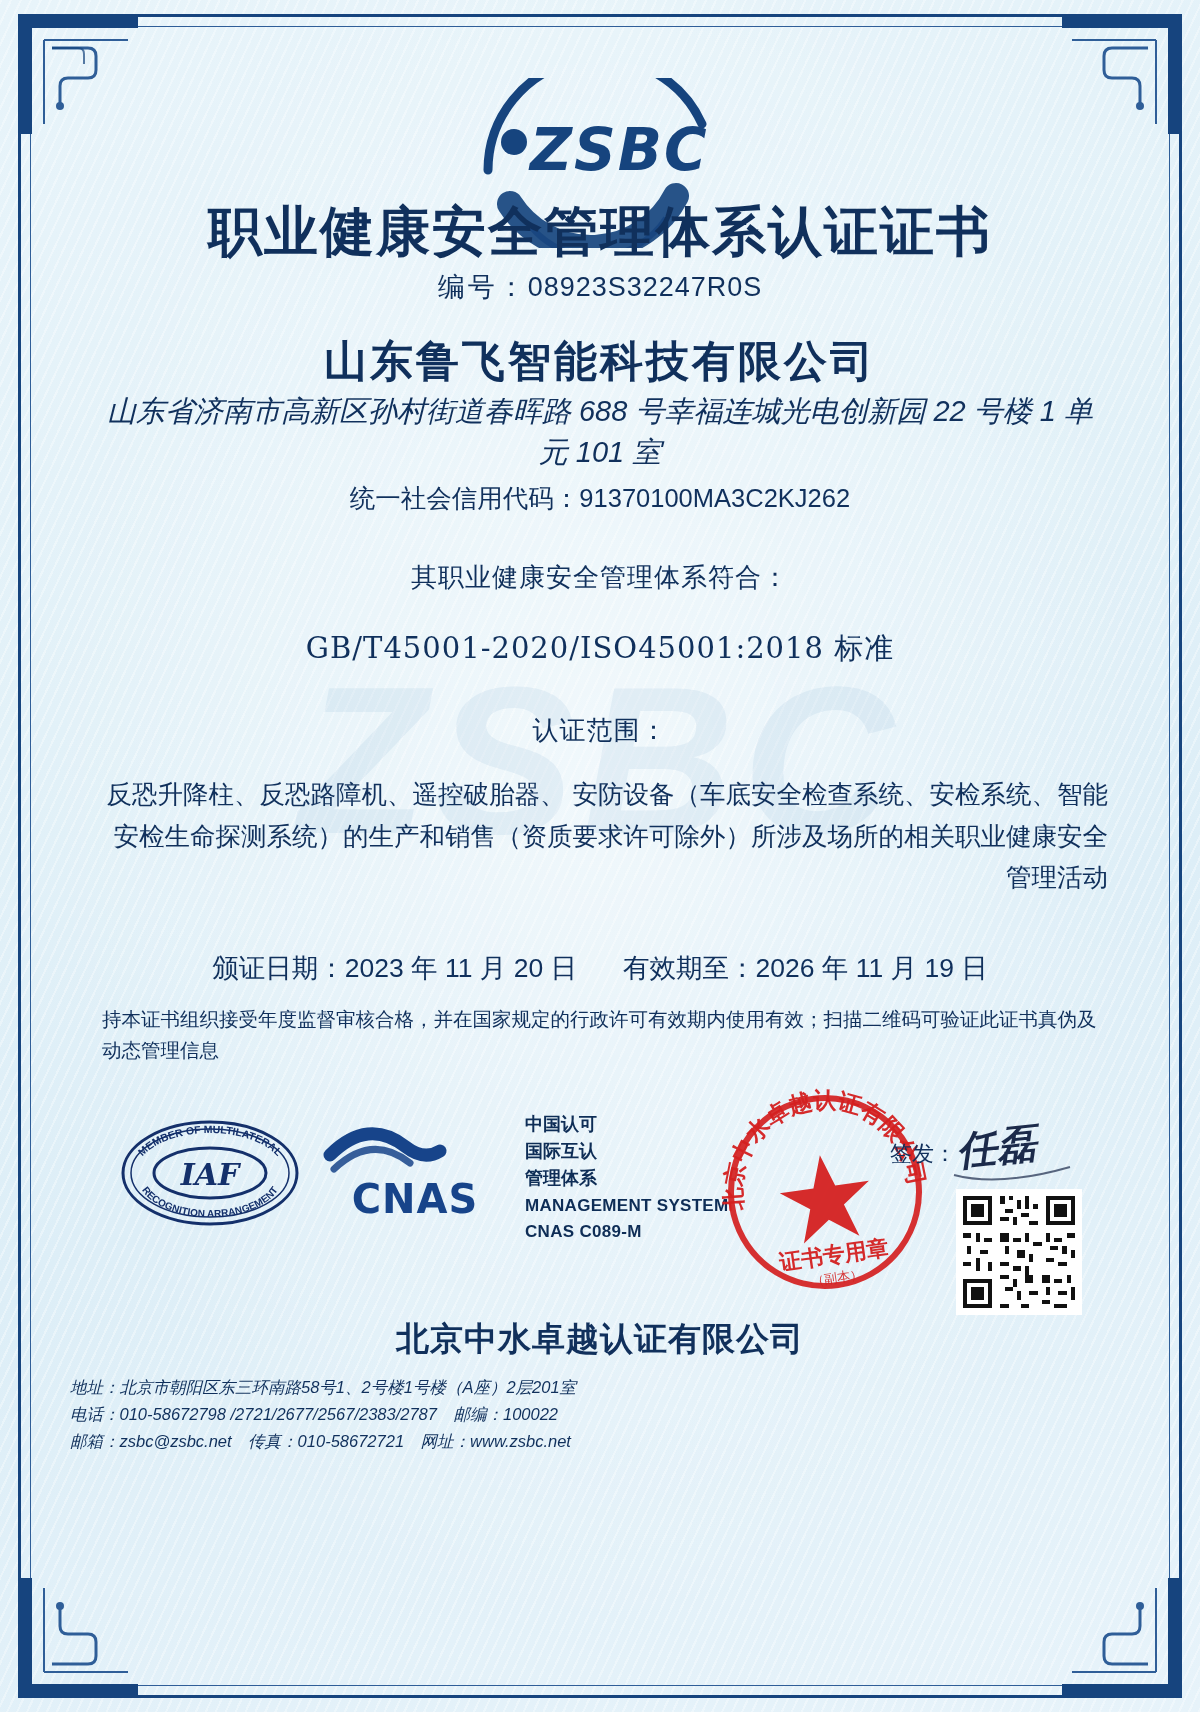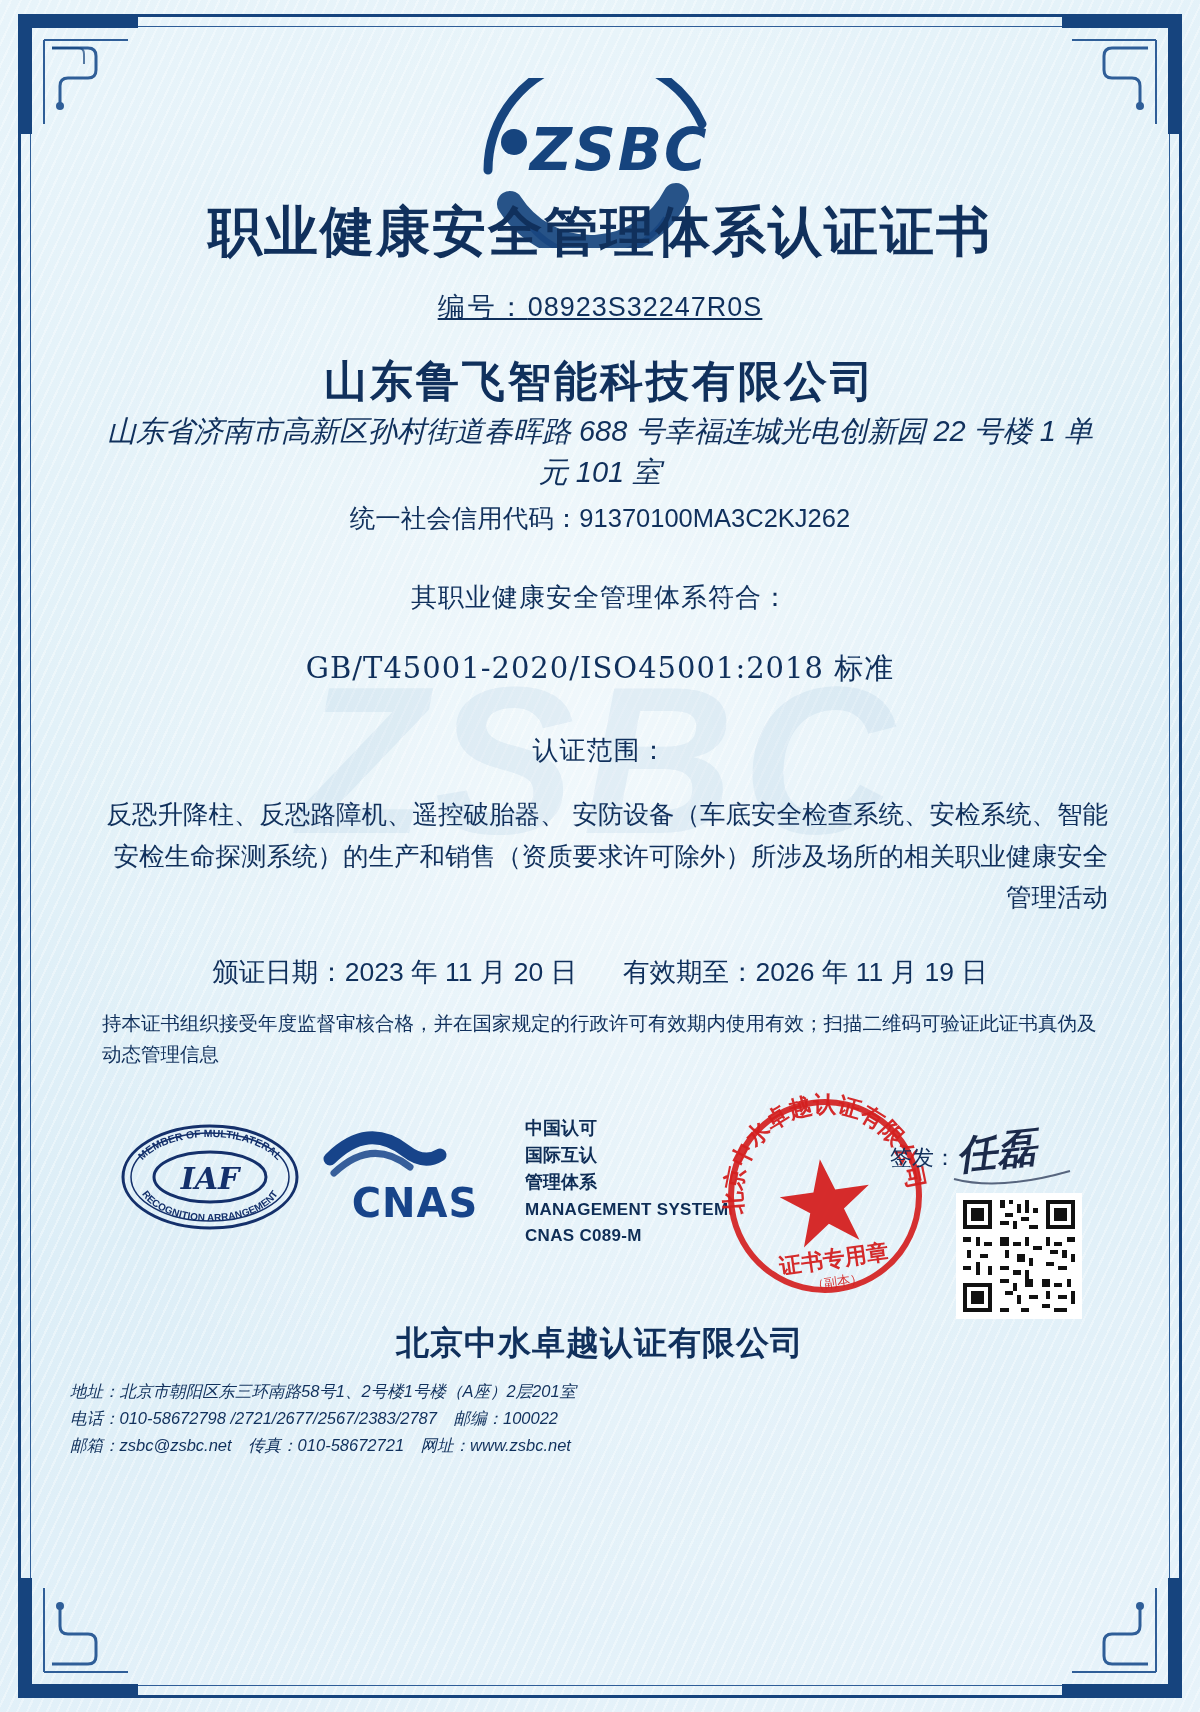--- a/index.html
+++ b/index.html
@@ -88,24 +88,22 @@
     font-size: 54px;
     font-weight: bold;
     letter-spacing: 2px;
     color: #10305c;
     margin-top: 6px;
     font-family: "DejaVu Sans", "Liberation Sans", sans-serif;
   }
   .cert-no {
     text-align: center;
     font-size: 27px;
-    margin-top: 20px;
     color: #10305c;
     letter-spacing: 1px;
-    text-decoration: underline;
   }
   .cert-no .label { letter-spacing: 3px; }
   .hereby {
     text-align: center;
     font-size: 25px;
     margin-top: 22px;
     letter-spacing: 14px;
     color: #10305c;
     padding-left: 14px;
   }
@@ -158,21 +156,21 @@
     text-align: right;
     font-size: 25.5px;
     line-height: 1.62;
     margin-top: 26px;
     padding: 0 22px;
     color: #10305c;
   }
   .dates {
     text-align: center;
     font-size: 26.5px;
-    margin-top: 36px;
+    margin-top: 52px;
     color: #10305c;
   }
   .dates .gap { display:inline-block; width: 46px; }
   .note {
     font-size: 19.5px;
     line-height: 1.6;
     margin-top: 18px;
     padding: 0 32px;
     color: #10305c;
   }

